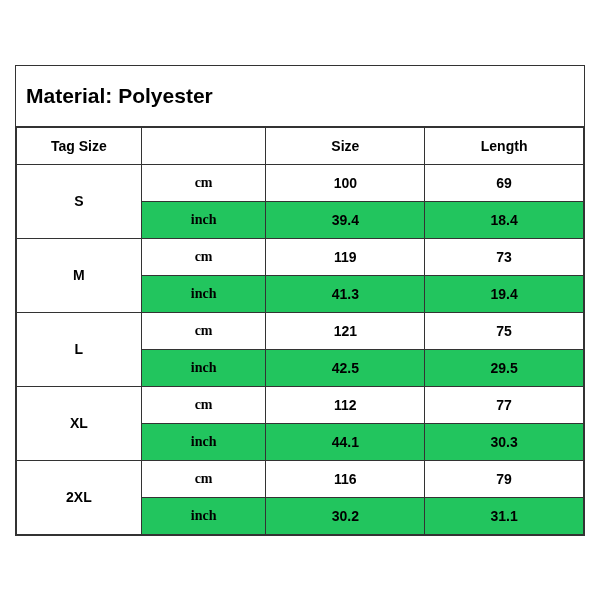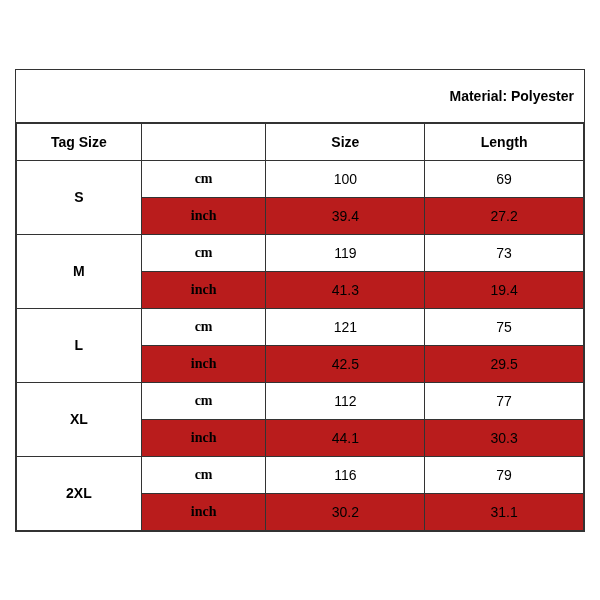--- a/index.html
+++ b/index.html
@@ -11,49 +11,50 @@
       justify-content: center;
       background: #fff;
       font-family: Arial, sans-serif;
       font-size: 14px;
     }
     .container {
       width: 570px;
       border: 1px solid #333;
     }
     .title-row {
-      text-align: right;
+      text-align: left;
       padding: 18px 10px;
       border-bottom: 1px solid #333;
       font-weight: bold;
-      font-size: 14px;
+      font-size: 21px;
     }
     table {
       width: 100%;
       border-collapse: collapse;
     }
     th, td {
       border: 1px solid #333;
       text-align: center;
       padding: 10px 6px;
+      font-weight: bold;
     }
     thead th {
       font-weight: bold;
       background: #fff;
     }
     .tag-size-cell {
       font-weight: bold;
       vertical-align: middle;
     }
     .unit-cell {
       font-weight: bold;
       font-family: Liberation Serif, serif;
     }
     .shaded {
-      background-color: #b91c1c;
+      background-color: #22c55e;
     }
     .white-row {
       background-color: #fff;
     }
   </style>
 </head>
 <body>
 
 <div class="container">
   <div class="title-row">Material: Polyester</div>
@@ -69,21 +70,21 @@
     <tbody id="table-body">
     <tr class="white-row">
           <td class="tag-size-cell" rowspan="2">S</td>
           <td class="unit-cell">cm</td>
           <td>100</td>
           <td>69</td>
         </tr>
         <tr class="shaded">
           <td class="unit-cell">inch</td>
           <td>39.4</td>
-          <td>27.2</td>
+          <td>18.4</td>
         </tr>
         <tr class="white-row">
           <td class="tag-size-cell" rowspan="2">M</td>
           <td class="unit-cell">cm</td>
           <td>119</td>
           <td>73</td>
         </tr>
         <tr class="shaded">
           <td class="unit-cell">inch</td>
           <td>41.3</td>

